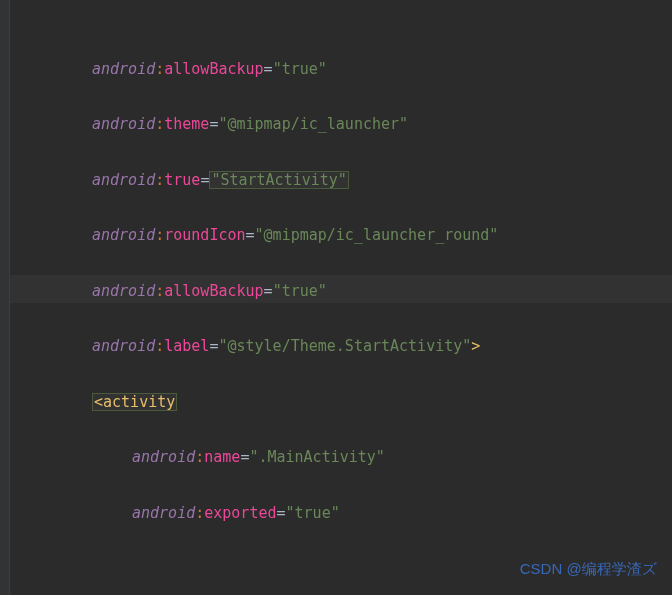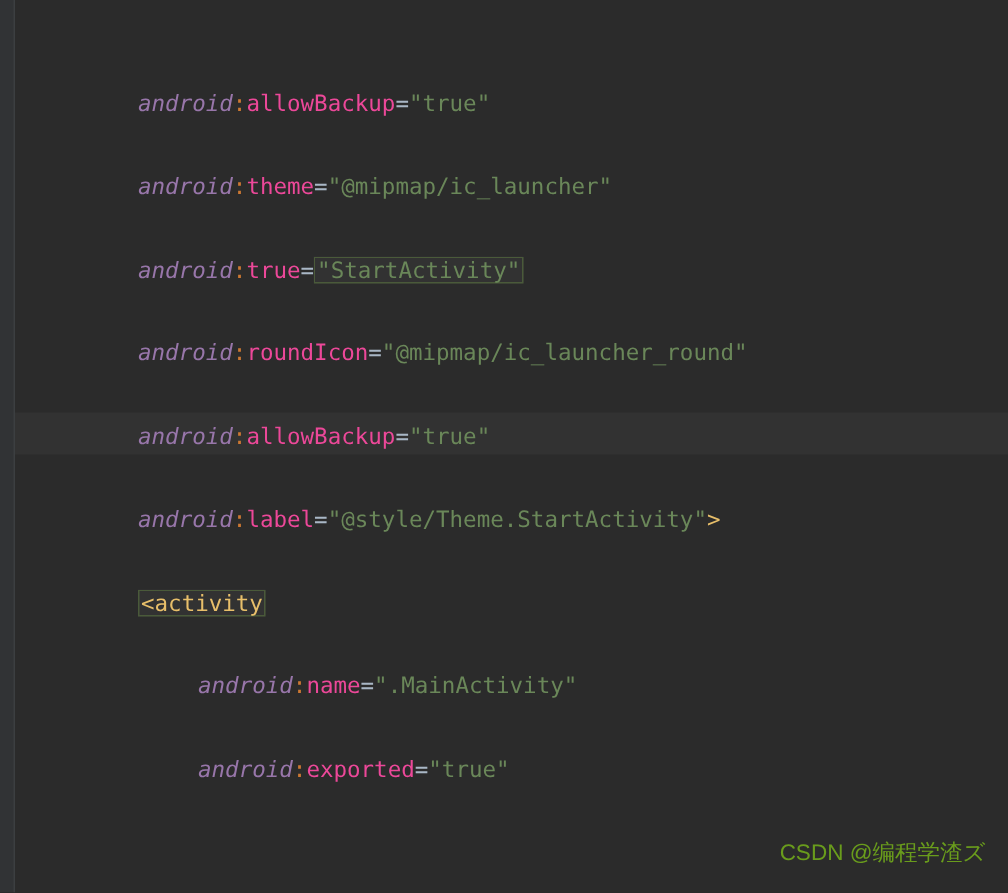--- a/index.html
+++ b/index.html
@@ -50,21 +50,21 @@
       left: 10px;
       right: 0;
       height: 28px;
       z-index: 0;
     }
     .code-content { position: relative; z-index: 1; }
     .watermark {
       position: absolute;
       right: 15px;
       bottom: 12px;
-      color: #84cc16;
+      color: #3b82f6;
       font-size: 15px;
       font-family: sans-serif;
       opacity: 0.7;
     }
   </style>
 </head>
 <body>
 
 <div class="gutter"></div>
 <div class="cursor-line" style="top: 275px;"></div>

